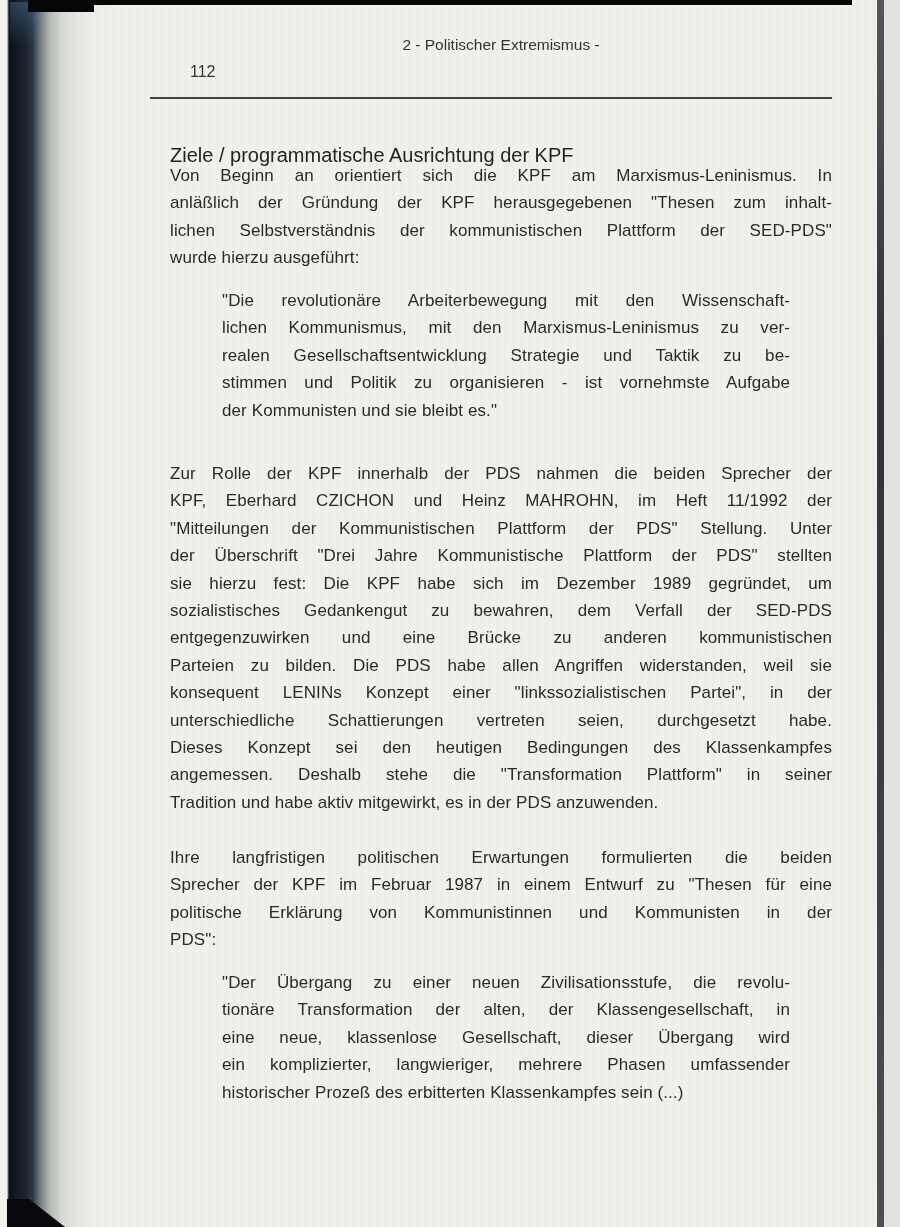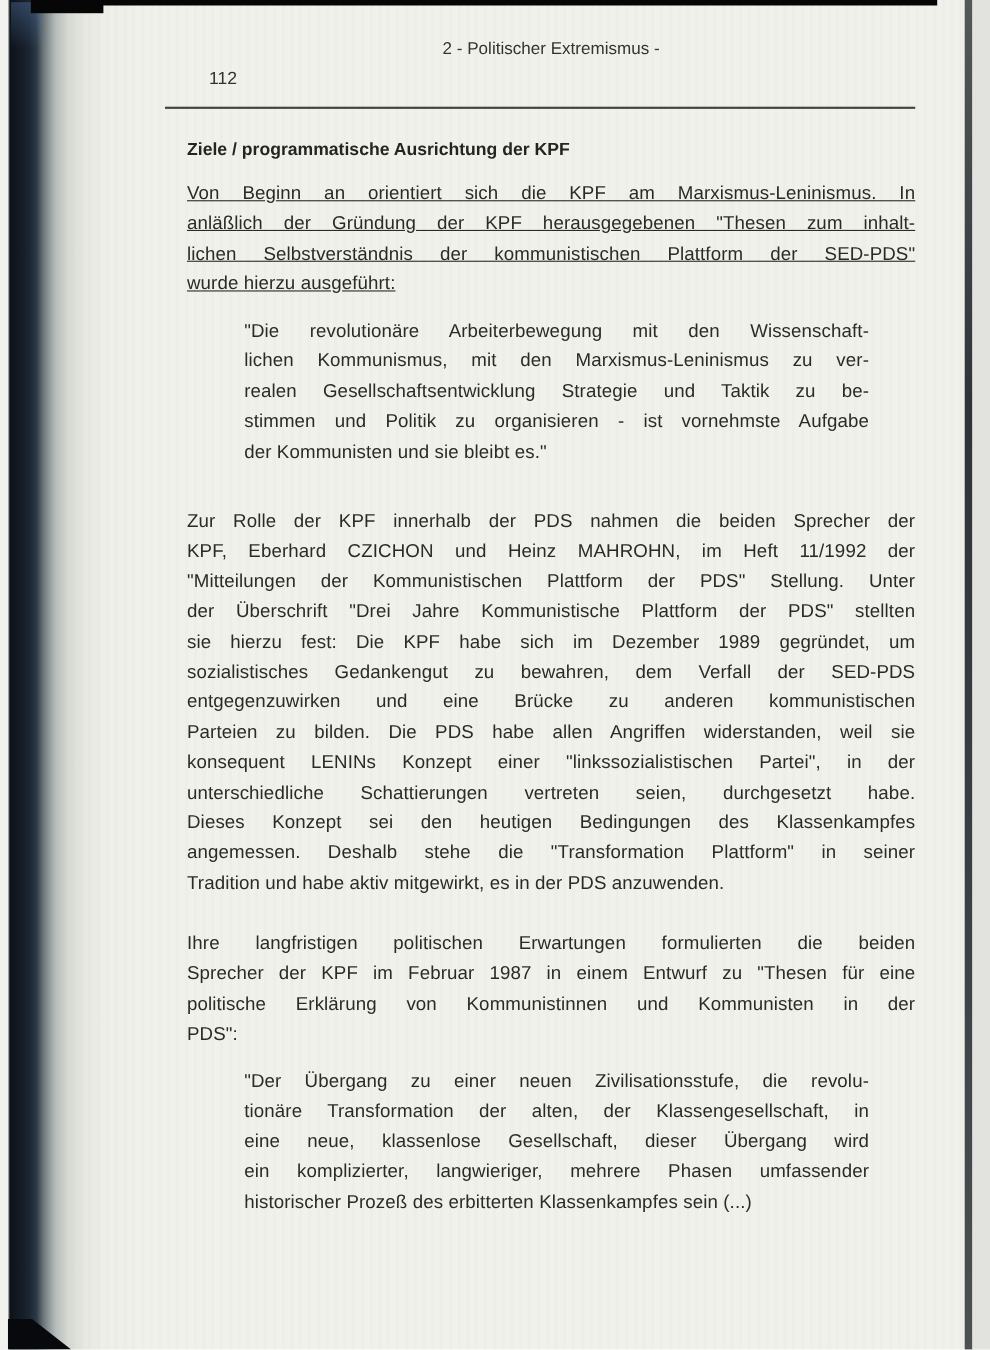--- a/index.html
+++ b/index.html
@@ -69,36 +69,36 @@
   }
   .page-number {
     position: absolute; top: 63px; left: -16px;
     font-size: 16px; color: #34342f; margin-left: 36px;
   }
   .header-rule {
     position: absolute; top: 97px; left: -20px; width: 682px;
     border-top: 2px solid #45453f;
   }
   .section-heading {
-    position: absolute; top: 128px; left: 0; width: 100%;
-    font-size: 16px; font-weight: bold; color: #25251f;
+    position: absolute; top: 144px; left: 0; width: 100%;
+    font-size: 20px; font-weight: normal; color: #25251f;
   }
 
   .block {
     position: absolute; left: 0; width: 662px;
     font-size: 17px; line-height: 27.4px; letter-spacing: 0.1px;
     color: #2b2b26;
   }
   .quote-block {
     left: 52px; width: 568px;
   }
   .line { text-align: justify; text-align-last: justify; }
   .line.last { text-align-last: left; }
 
-  .para1  { top: 162px; text-decoration: underline; }
+  .para1  { top: 162px; }
   .quote1 { top: 287px; }
   .para2  { top: 460px; }
   .para3  { top: 844px; }
   .quote2 { top: 969px; }
 </style>
 </head>
 <body>
 
 <div class="scan">
 

